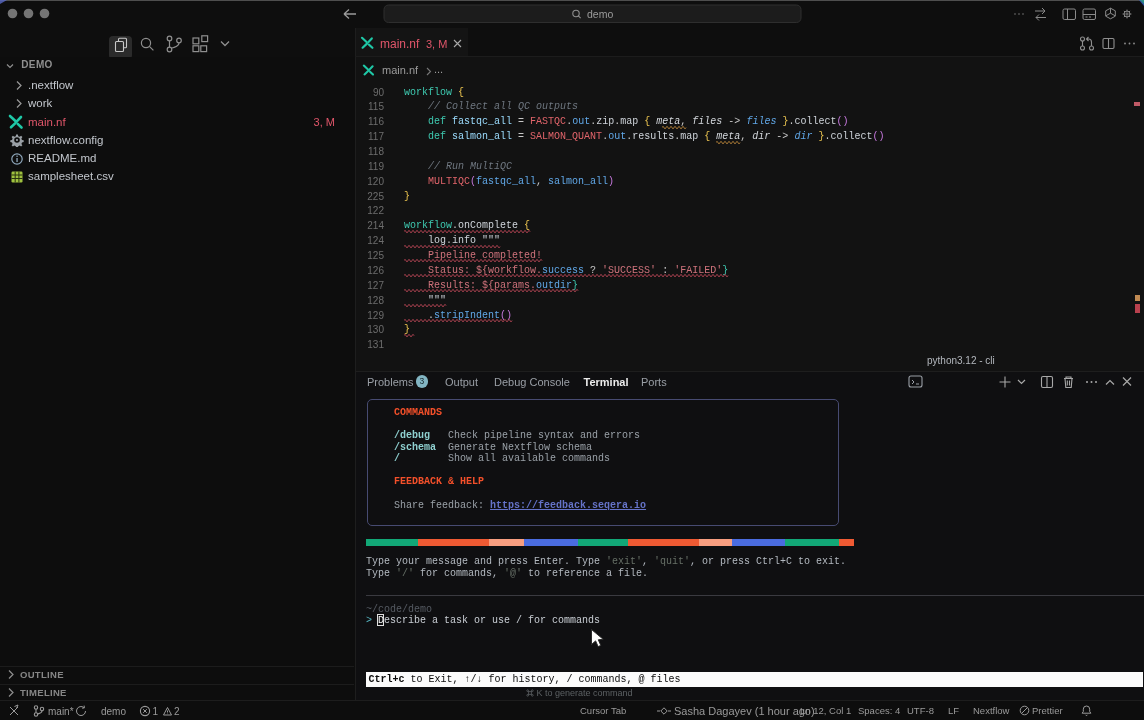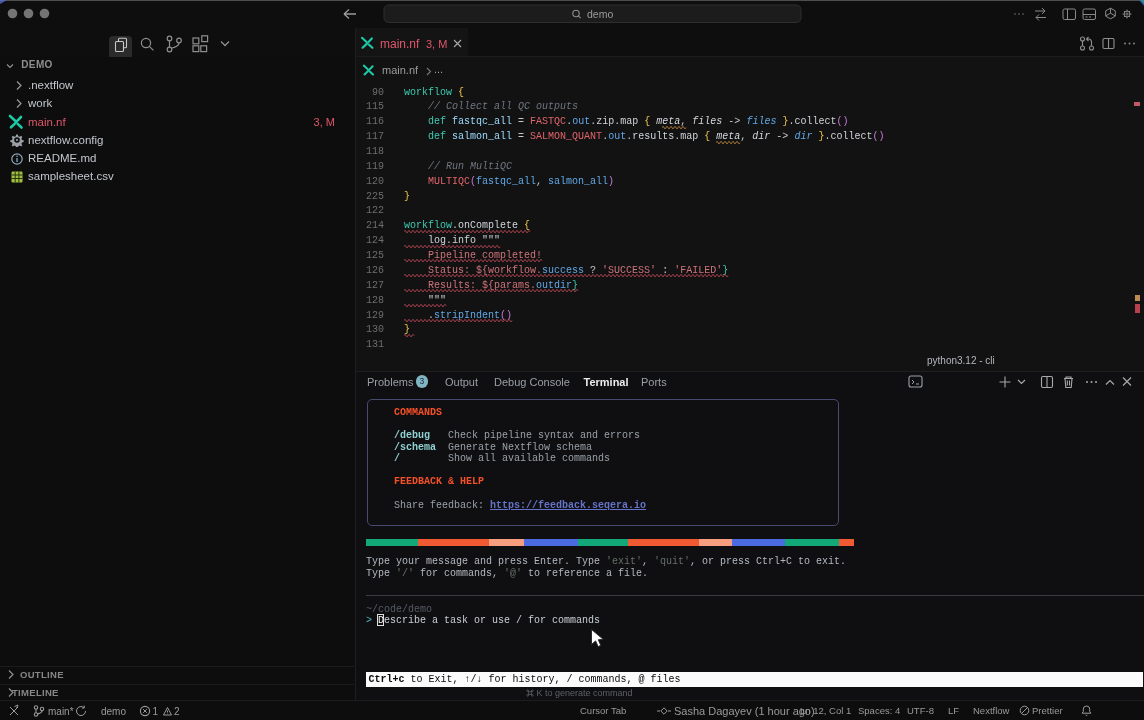--- a/index.html
+++ b/index.html
@@ -14,21 +14,21 @@
 #panel{left:355px;top:371px;width:789px;height:329px;background:#0f0f11}
 #statusbar{left:0;top:700px;width:1144px;height:20px;background:#0d0d0d;border-top:1px solid #1d1d1d}
 #vline{left:355px;top:28px;width:1px;height:672px;background:#1e1e1e}
 #tabline{left:355px;top:56px;width:789px;height:1px;background:#1c1c1c}
 
 .kw{color:#3ec9b0}.yb{color:#ecc550}.cm{color:#6f7780;font-style:italic}
 .vd{color:#9cdcfe}.op{color:#c8c8c8}.pr{color:#e0646a}.bl{color:#61a8e8}
 .tx{color:#cfd4da}.st{color:#d0737c}.pu{color:#c678dd}.it{font-style:italic;color:#d4d8dd}
 .itb{font-style:italic;color:#61a8e8}
 .codeline{position:absolute;font-size:10px;line-height:15px;white-space:pre}
-.lnum{position:absolute;font-size:10px;line-height:15px;color:#6d6d6d;width:30px;text-align:right;font-family:Liberation Mono, monospace}
+.lnum{position:absolute;font-size:10px;line-height:15px;color:#6d6d6d;width:30px;text-align:right;font-family:Liberation Sans, sans-serif}
 
 .tline{position:absolute;font-size:10px;line-height:12px;color:#9aa1a8;white-space:pre;font-family:Liberation Mono, monospace}
 .dim{color:#666f66}
 .gray{color:#b3b9c0}
 </style></head>
 <body>
 <div class="abs" id="titlebar"></div>
 <div class="abs" id="row2"></div>
 <div class="abs" id="sidebar"></div>
 <div class="abs" id="editor"></div>
@@ -126,21 +126,21 @@
 </div>
 <div class="abs" style="left:0;top:666px;width:354px;height:1px;background:#1c1c1c"></div>
 <svg class="abs" style="left:6px;top:669px" width="10" height="11">
     <path d="M3 1.5 l4 4 l-4 4" stroke="#8f8f8f" stroke-width="1.2" fill="none"></path>
   </svg>
 <div class="abs" style="left:20px;top:668.5px;font-size:9.5px;font-weight:bold;color:#868686;letter-spacing:0.3px">OUTLINE</div>
 <div class="abs" style="left:0;top:684px;width:354px;height:1px;background:#1c1c1c"></div>
 <svg class="abs" style="left:6px;top:687px" width="10" height="11">
     <path d="M3 1.5 l4 4 l-4 4" stroke="#8f8f8f" stroke-width="1.2" fill="none"></path>
   </svg>
-<div class="abs" style="left:12px;top:686.5px;font-size:9.5px;font-weight:bold;color:#868686;letter-spacing:0.3px">TIMELINE</div>
+<div class="abs" style="left:20px;top:686.5px;font-size:9.5px;font-weight:bold;color:#868686;letter-spacing:0.3px">TIMELINE</div>
 <div class="abs" style="left:356px;top:28px;width:112px;height:28px;background:#141414"></div>
 <svg class="abs" style="left:360px;top:36px" width="16" height="15" viewBox="0 0 16 15">
 <g stroke="#1fc8a7" stroke-width="2.2" fill="none" stroke-linecap="round">
 <path d="M2 1.8 l4.8 4.4"></path>
       <path d="M12.4 11.8 l-3.6 -3.3"></path>
 <path d="M11.8 2.4 l-3.3 3.5"></path>
       <path d="M2.6 11.7 l4.4 -4.1"></path>
 </g>
   </svg>
 <div class="abs" style="left:380px;top:37px;font-size:12px;color:#e0566a">main.nf</div>

